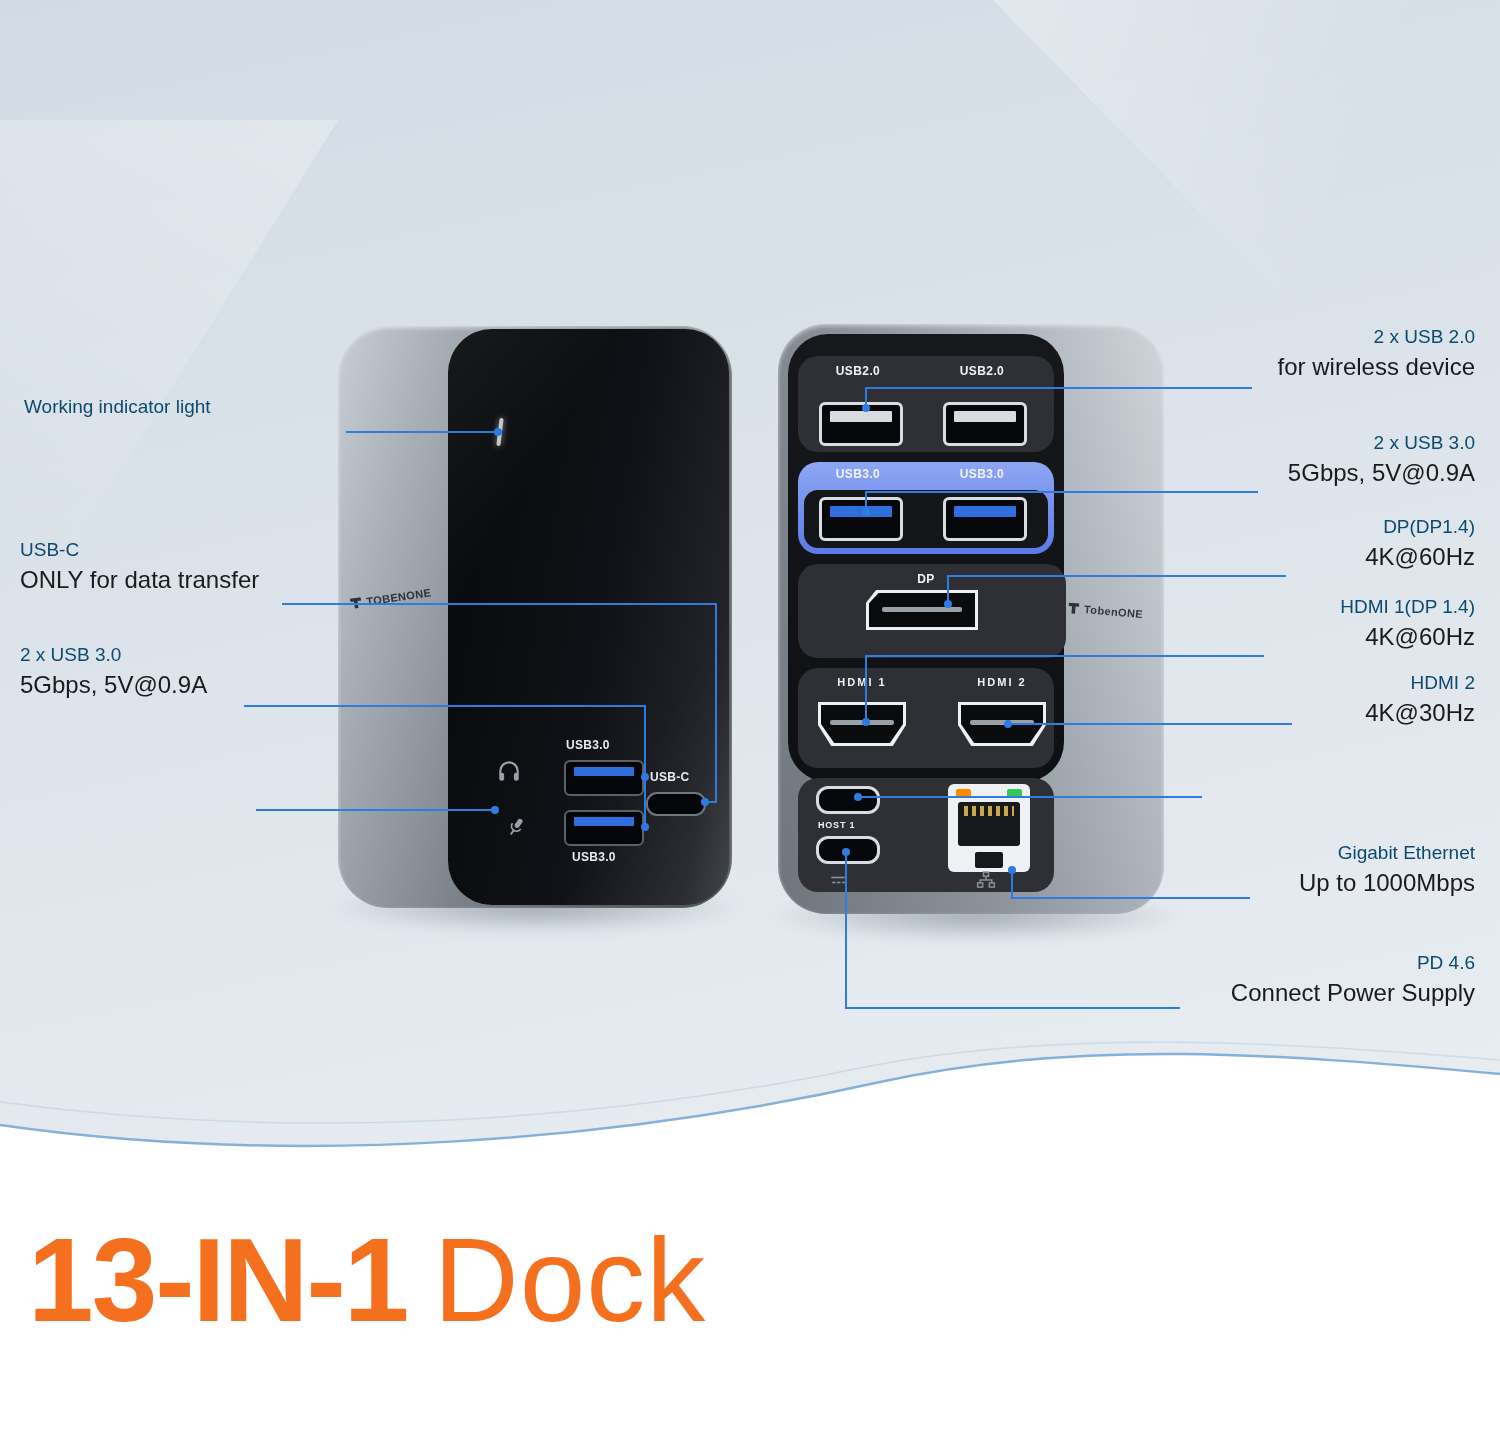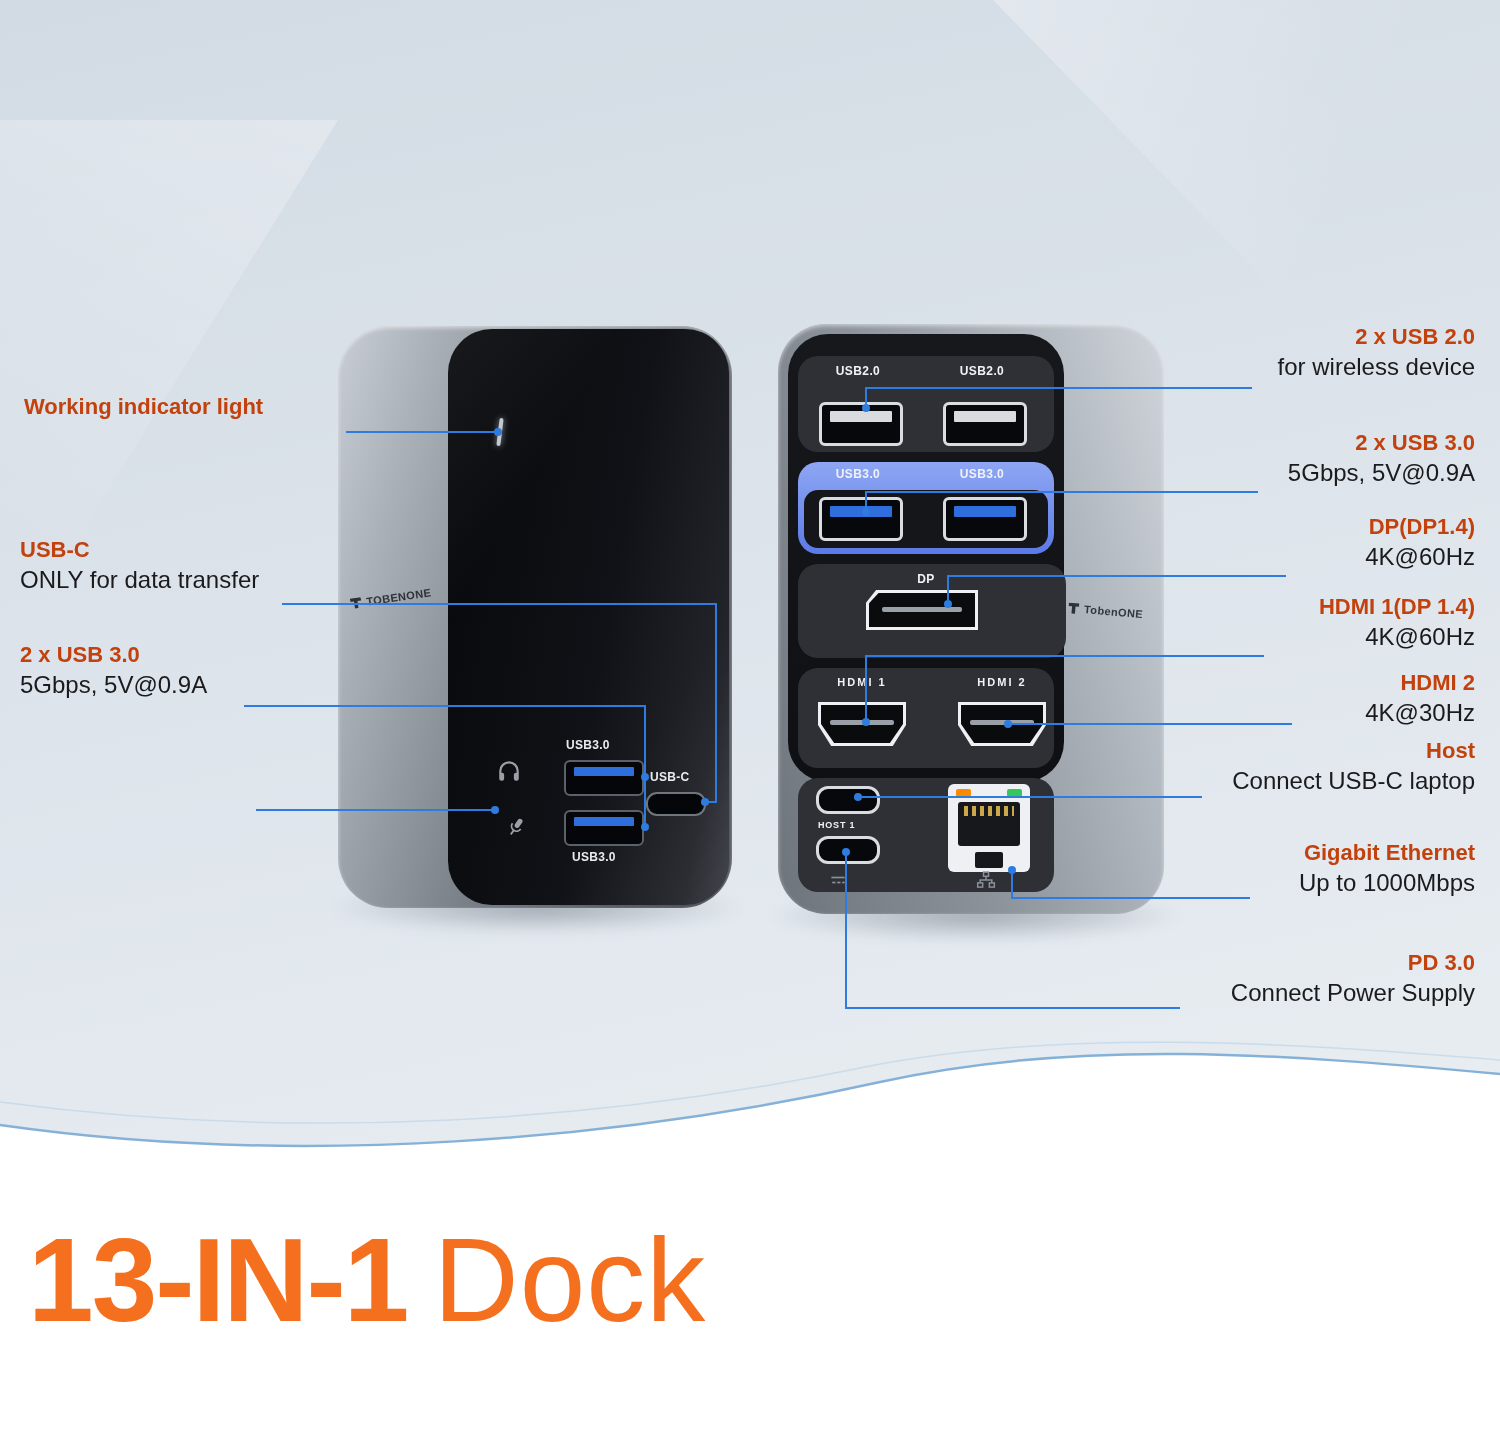--- a/index.html
+++ b/index.html
@@ -74,21 +74,21 @@
   .rj45 .led.green{right:8px;background:#35c759;}
   .rj45 .opening{position:absolute;left:10px;right:10px;top:18px;bottom:26px;background:#17181c;border-radius:3px;}
   .rj45 .pins{position:absolute;left:6px;right:6px;top:4px;height:10px;
       background:repeating-linear-gradient(90deg,#caa74a 0 4px,#17181c 4px 8px);}
   .rj45 .notch{position:absolute;left:50%;bottom:4px;width:28px;height:16px;margin-left:-14px;background:#17181c;border-radius:2px;}
   .bicon{position:absolute;}
   
   .lines{position:absolute;left:0;top:0;z-index:4;pointer-events:none;}
   
   .callout{position:absolute;z-index:5;}
-  .callout .ct{font-size:22px;font-weight:bold;color:#c2410c;line-height:30px;}
+  .callout .ct{font-size:19px;font-weight:normal;color:#0c4a6e;line-height:30px;}
   .callout .cs{font-size:24px;color:#1b1b1d;line-height:28px;margin-top:1px;}
   .callout.right{text-align:right;}
   
   .footer-title{position:absolute;left:28px;top:1212px;z-index:5;color:#f4701f;white-space:nowrap;}
   .footer-title .strong{font-size:118px;font-weight:800;letter-spacing:-2px;}
   .footer-title .light{font-size:118px;font-weight:300;margin-left:26px;letter-spacing:1px;}
   .tagline{position:absolute;left:30px;top:1374px;z-index:5;font-size:42px;font-weight:500;color:#f4791f;white-space:nowrap;}
 </style>
 </head>
 <body>
@@ -286,30 +286,26 @@
     <div class="cs">4K@60Hz</div>
   </div>
   <div class="callout right" style="right:25px;top:592px;">
     <div class="ct">HDMI 1(DP 1.4)</div>
     <div class="cs">4K@60Hz</div>
   </div>
   <div class="callout right" style="right:25px;top:668px;">
     <div class="ct">HDMI 2</div>
     <div class="cs">4K@30Hz</div>
   </div>
-  <div class="callout right" style="right:25px;top:736px;">
-    <div class="ct">Host</div>
-    <div class="cs">Connect USB-C laptop</div>
-  </div>
   <div class="callout right" style="right:25px;top:838px;">
     <div class="ct">Gigabit Ethernet</div>
     <div class="cs">Up to 1000Mbps</div>
   </div>
   <div class="callout right" style="right:25px;top:948px;">
-    <div class="ct">PD 3.0</div>
+    <div class="ct">PD 4.6</div>
     <div class="cs">Connect Power Supply</div>
   </div>
 
   <div class="footer-title">
     <span class="strong">13-IN-1</span><span class="light">Dock</span>
   </div>
 
 </div>
 
 </body></html>

